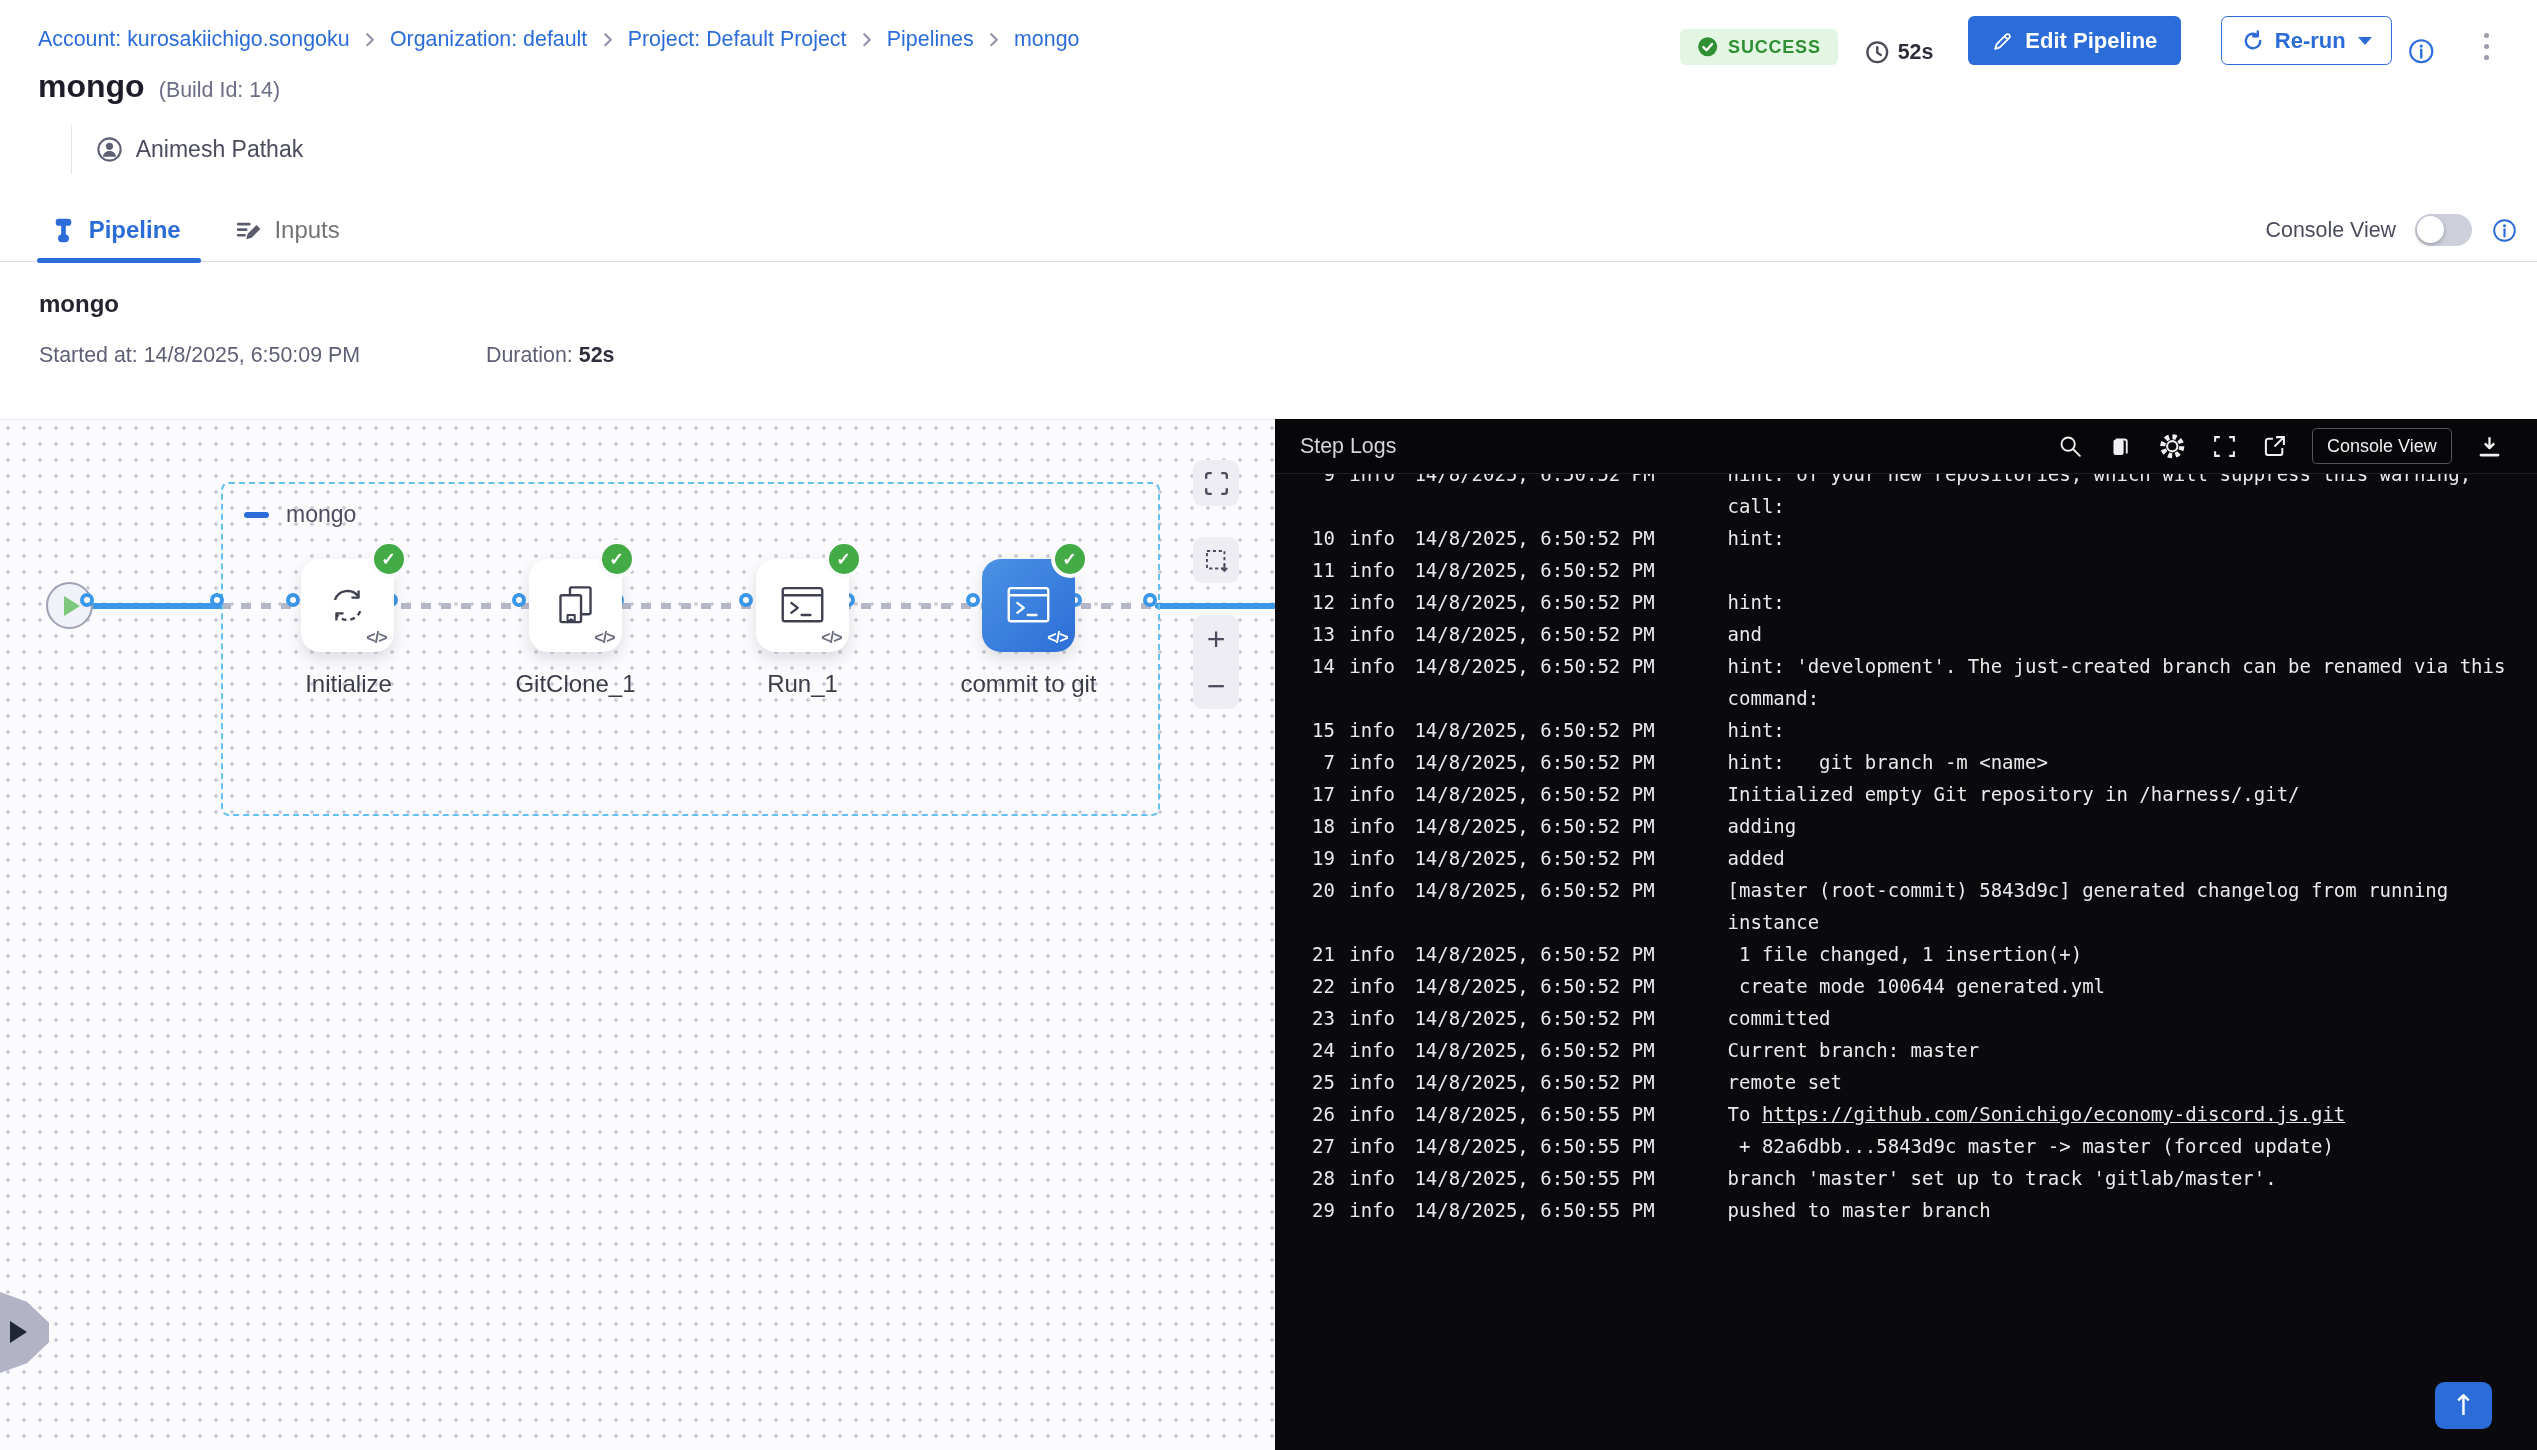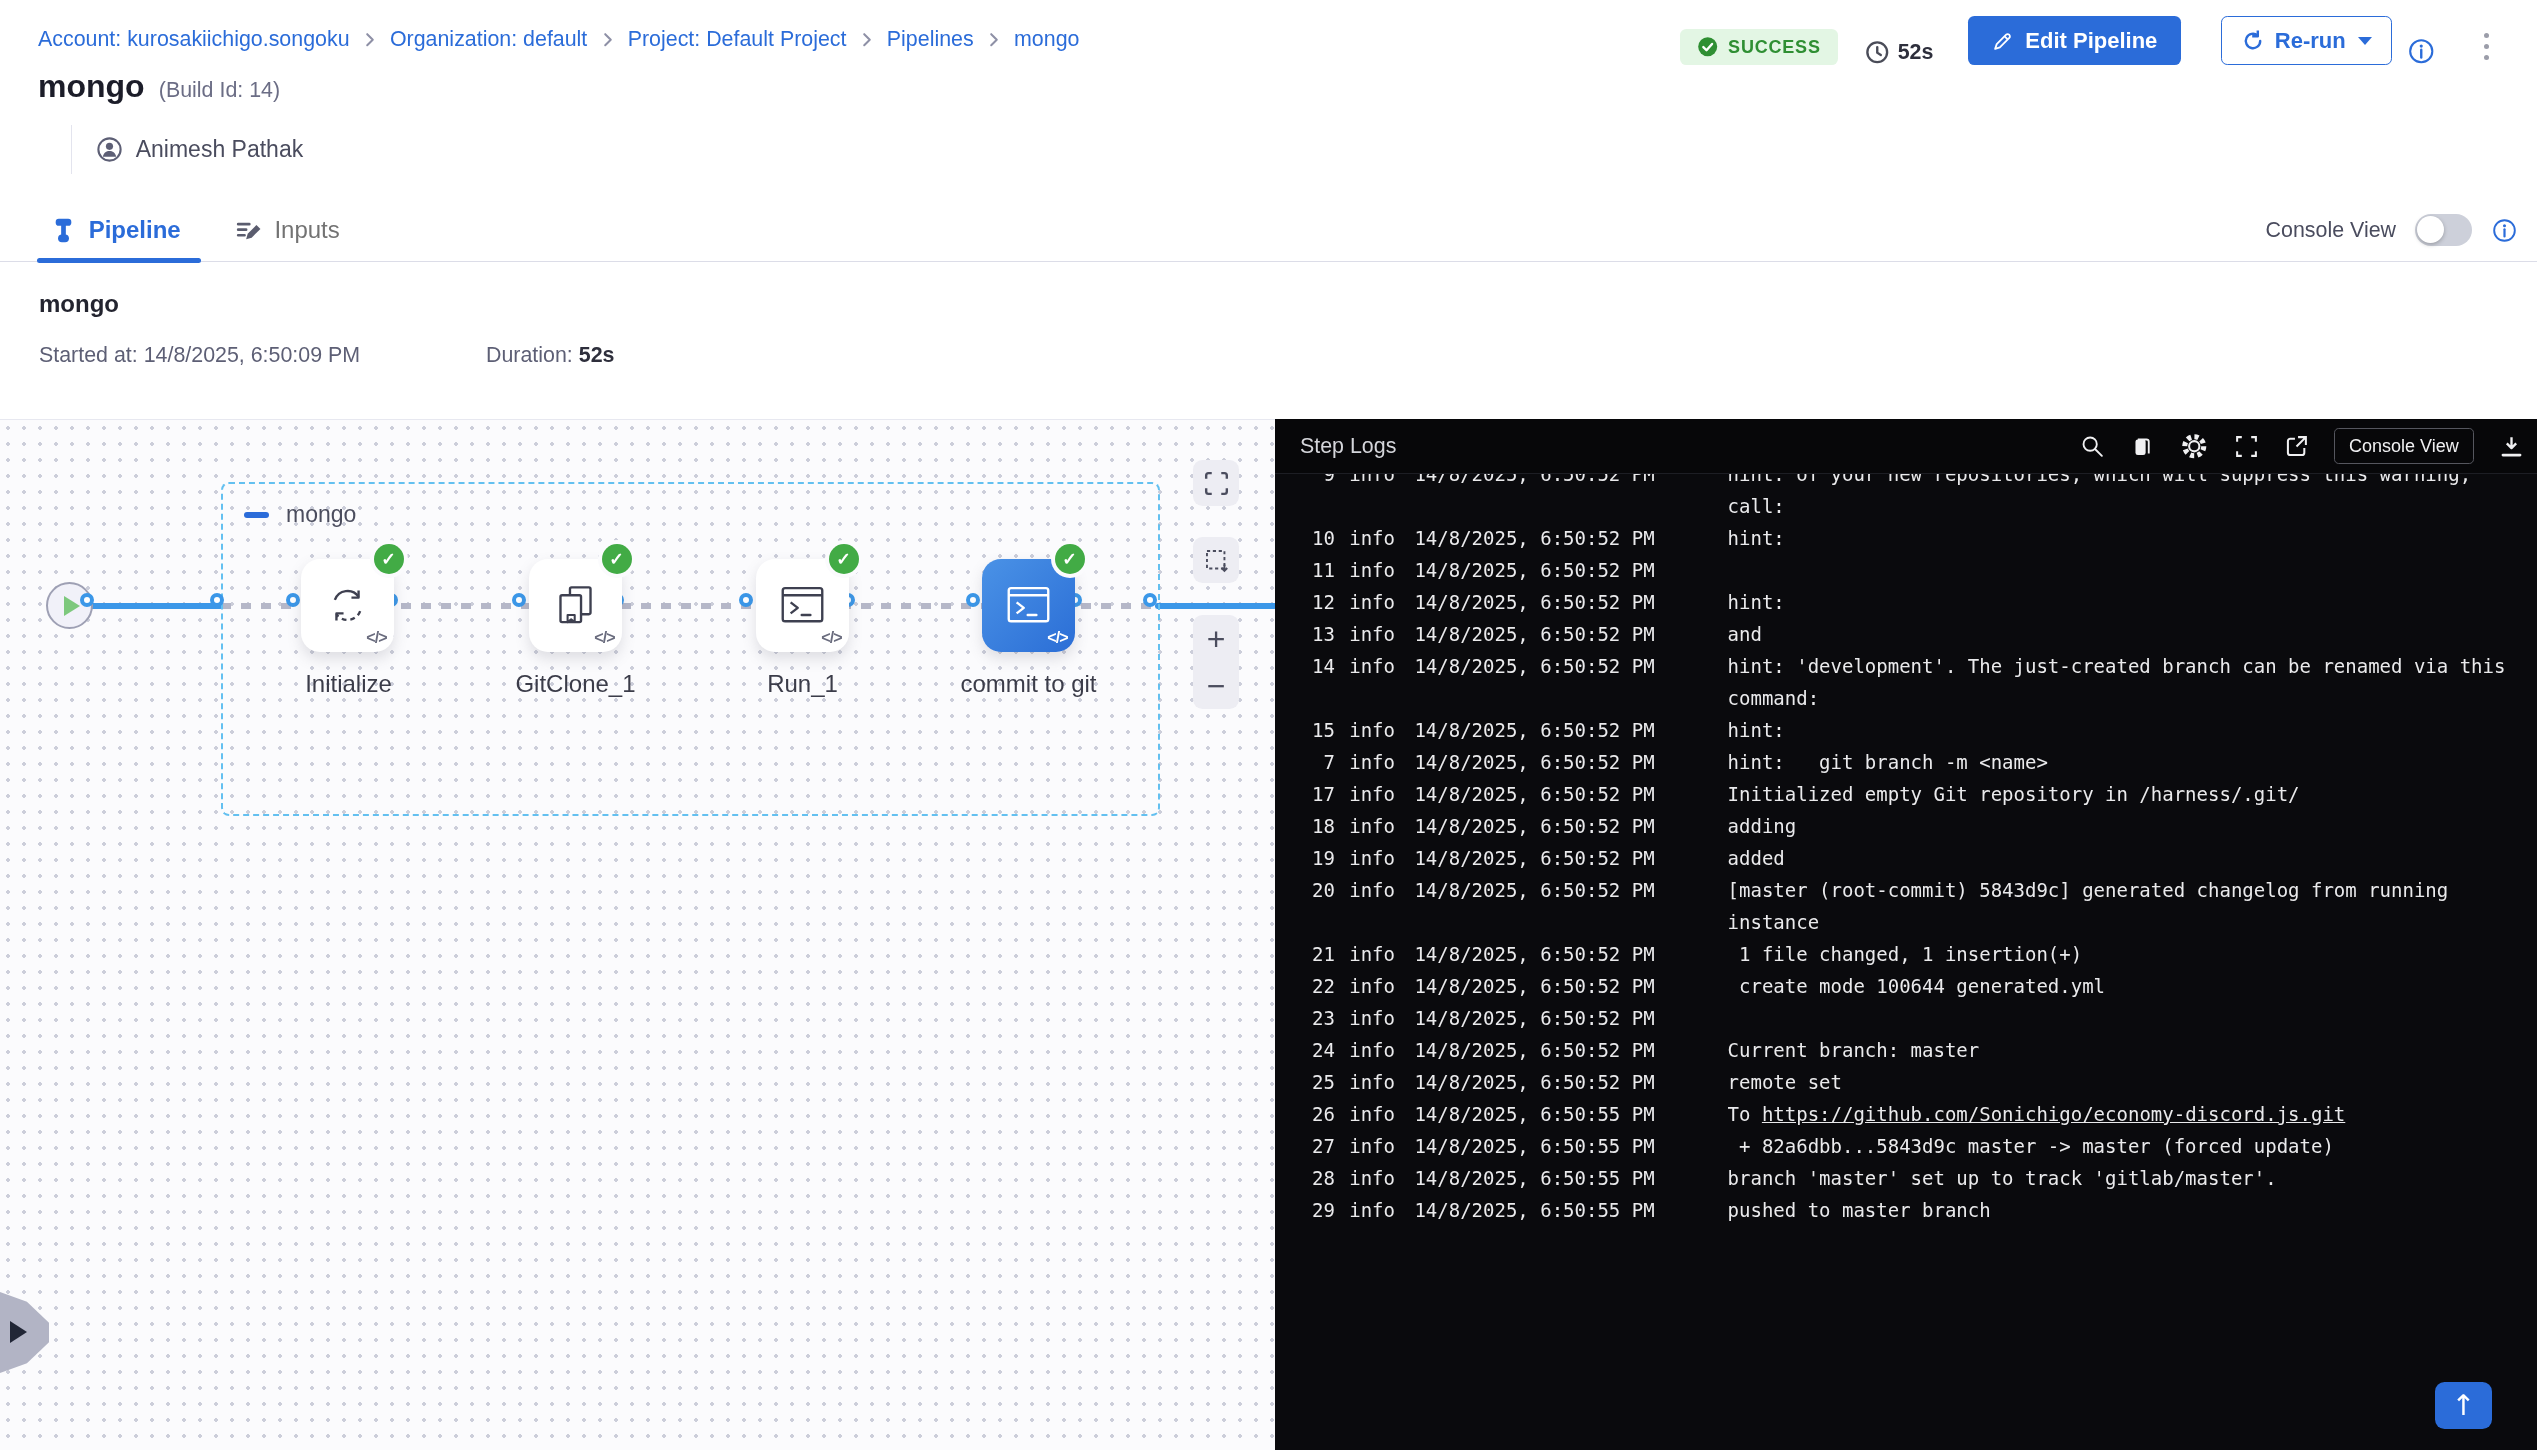--- a/index.html
+++ b/index.html
@@ -77,21 +77,21 @@
   .ctl-btn{position:absolute;left:1193px;width:46px;height:46px;border-radius:9.5px;background:#ededf3;
     display:flex;align-items:center;justify-content:center;cursor:pointer}
   .zoom-group{position:absolute;left:1193px;top:195px;width:46px;height:94px;border-radius:9.5px;background:#ededf3;
     display:flex;flex-direction:column;align-items:center;justify-content:space-around;font-size:32px;color:#4b4d5e}
   .zoom-group span{cursor:pointer;line-height:1;padding:1.6px 8px}
   .drawer-handle{position:absolute;left:0;top:872px;width:49px;height:81px;background:#b2b4c5;
     clip-path:polygon(0 0,55% 12%,100% 38%,100% 62%,55% 88%,0 100%);cursor:pointer}
   .drawer-tri{position:absolute;left:9.5px;top:29px;width:0;height:0;border-top:11px solid transparent;border-bottom:11px solid transparent;border-left:17.4px solid #212636}
   
   .log-panel{position:absolute;left:1275px;top:0;width:1262px;height:1031px;background:var(--log-bg);overflow:hidden}
-  .log-head{height:55px;display:flex;align-items:center;padding:0 13px 0 25px;border-bottom:1.6px solid #1d1e24;background:#070709}
+  .log-head{height:55px;display:flex;align-items:center;padding:0 35px 0 25px;border-bottom:1.6px solid #1d1e24;background:#070709}
   .log-title{font-size:21.4px;color:#d4d5da}
   .log-icons{margin-left:auto;display:flex;align-items:center;gap:25px}
   .log-icons .ic{cursor:pointer;display:flex;align-items:center;justify-content:center}
   .console-btn{border:1.6px solid #55565e;border-radius:4.7px;color:#f0f0f2;font-size:18px;padding:6.3px 14.2px;cursor:pointer;white-space:nowrap}
   .log-body{position:relative;height:976px;overflow:hidden;padding:0 22px 0 35px}
   .log-rows{margin-top:-16px;font-family:"DejaVu Sans Mono",monospace;font-size:19px;line-height:32px;color:#eaeaec}
   .log-row{display:grid;grid-template-columns:25px 51px 299px 1fr;column-gap:14.2px;align-items:start}
   .lr-num{text-align:right;white-space:pre}
   .lr-level,.lr-time{white-space:pre}
   .lr-msg div{white-space:pre;overflow:hidden}
@@ -507,20 +507,23 @@
             <div class="lr-level">info</div>
             <div class="lr-time">14/8/2025, 6:50:52 PM</div>
             <div class="lr-msg">
               <div> create mode 100644 generated.yml</div>
             </div>
           </div>
           <div class="log-row">
             <div class="lr-num">23</div>
             <div class="lr-level">info</div>
             <div class="lr-time">14/8/2025, 6:50:52 PM</div>
+            <div class="lr-msg">
+              <div>committed</div>
+            </div>
           </div>
           <div class="log-row">
             <div class="lr-num">24</div>
             <div class="lr-level">info</div>
             <div class="lr-time">14/8/2025, 6:50:52 PM</div>
             <div class="lr-msg">
               <div>Current branch: master</div>
             </div>
           </div>
           <div class="log-row">

